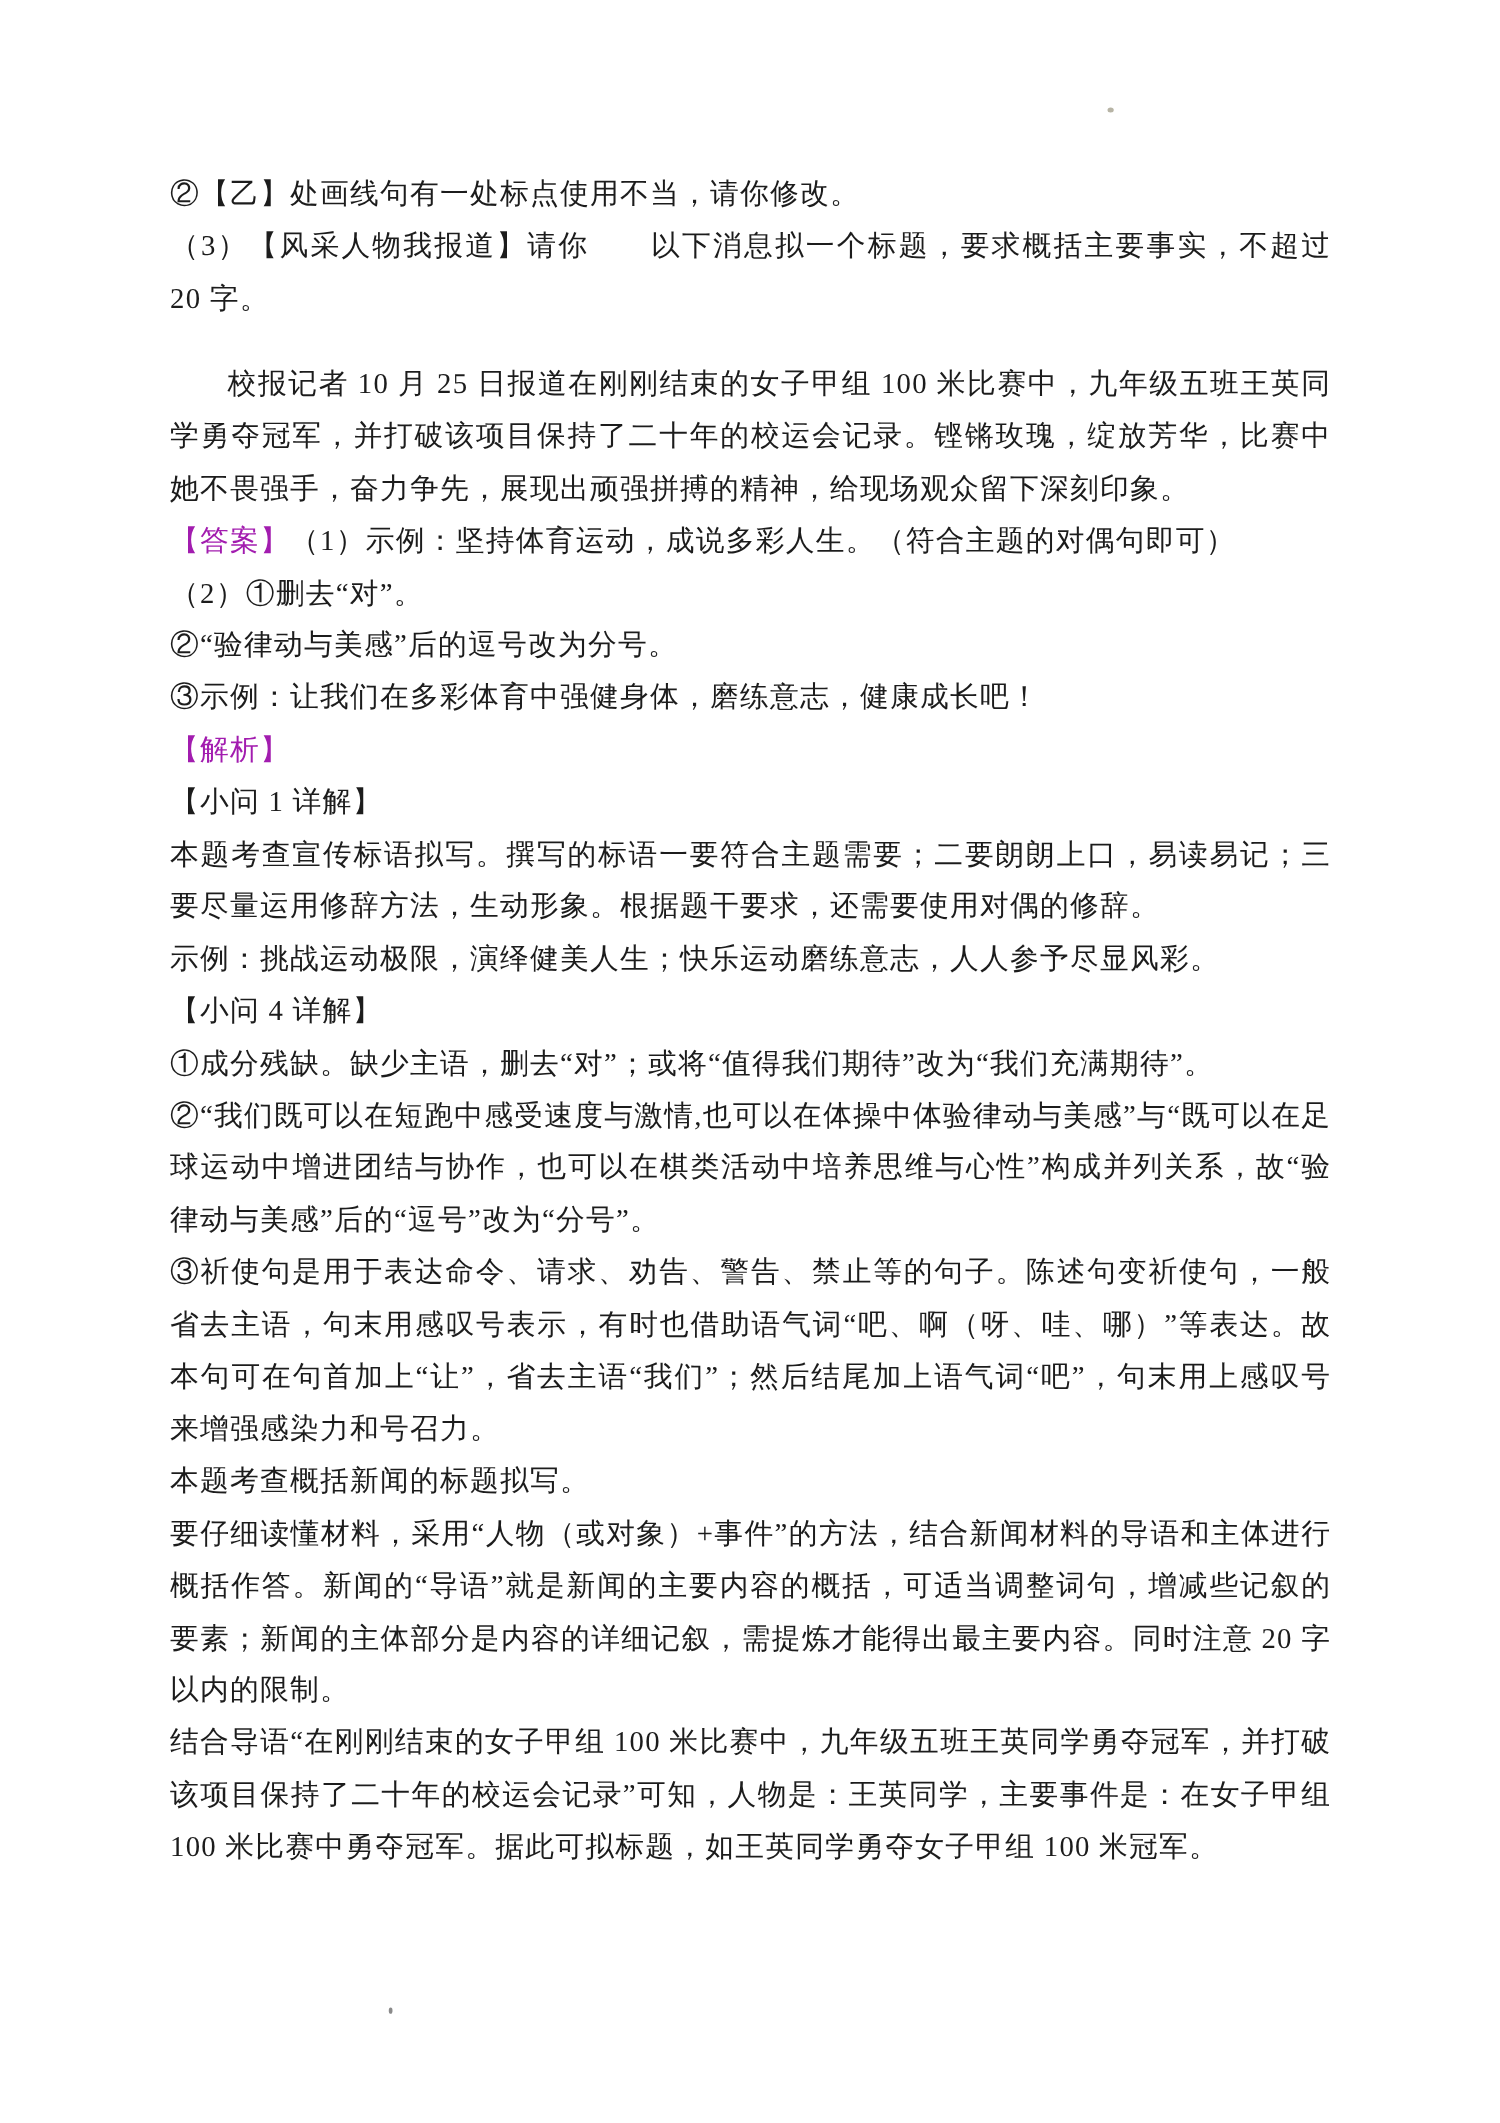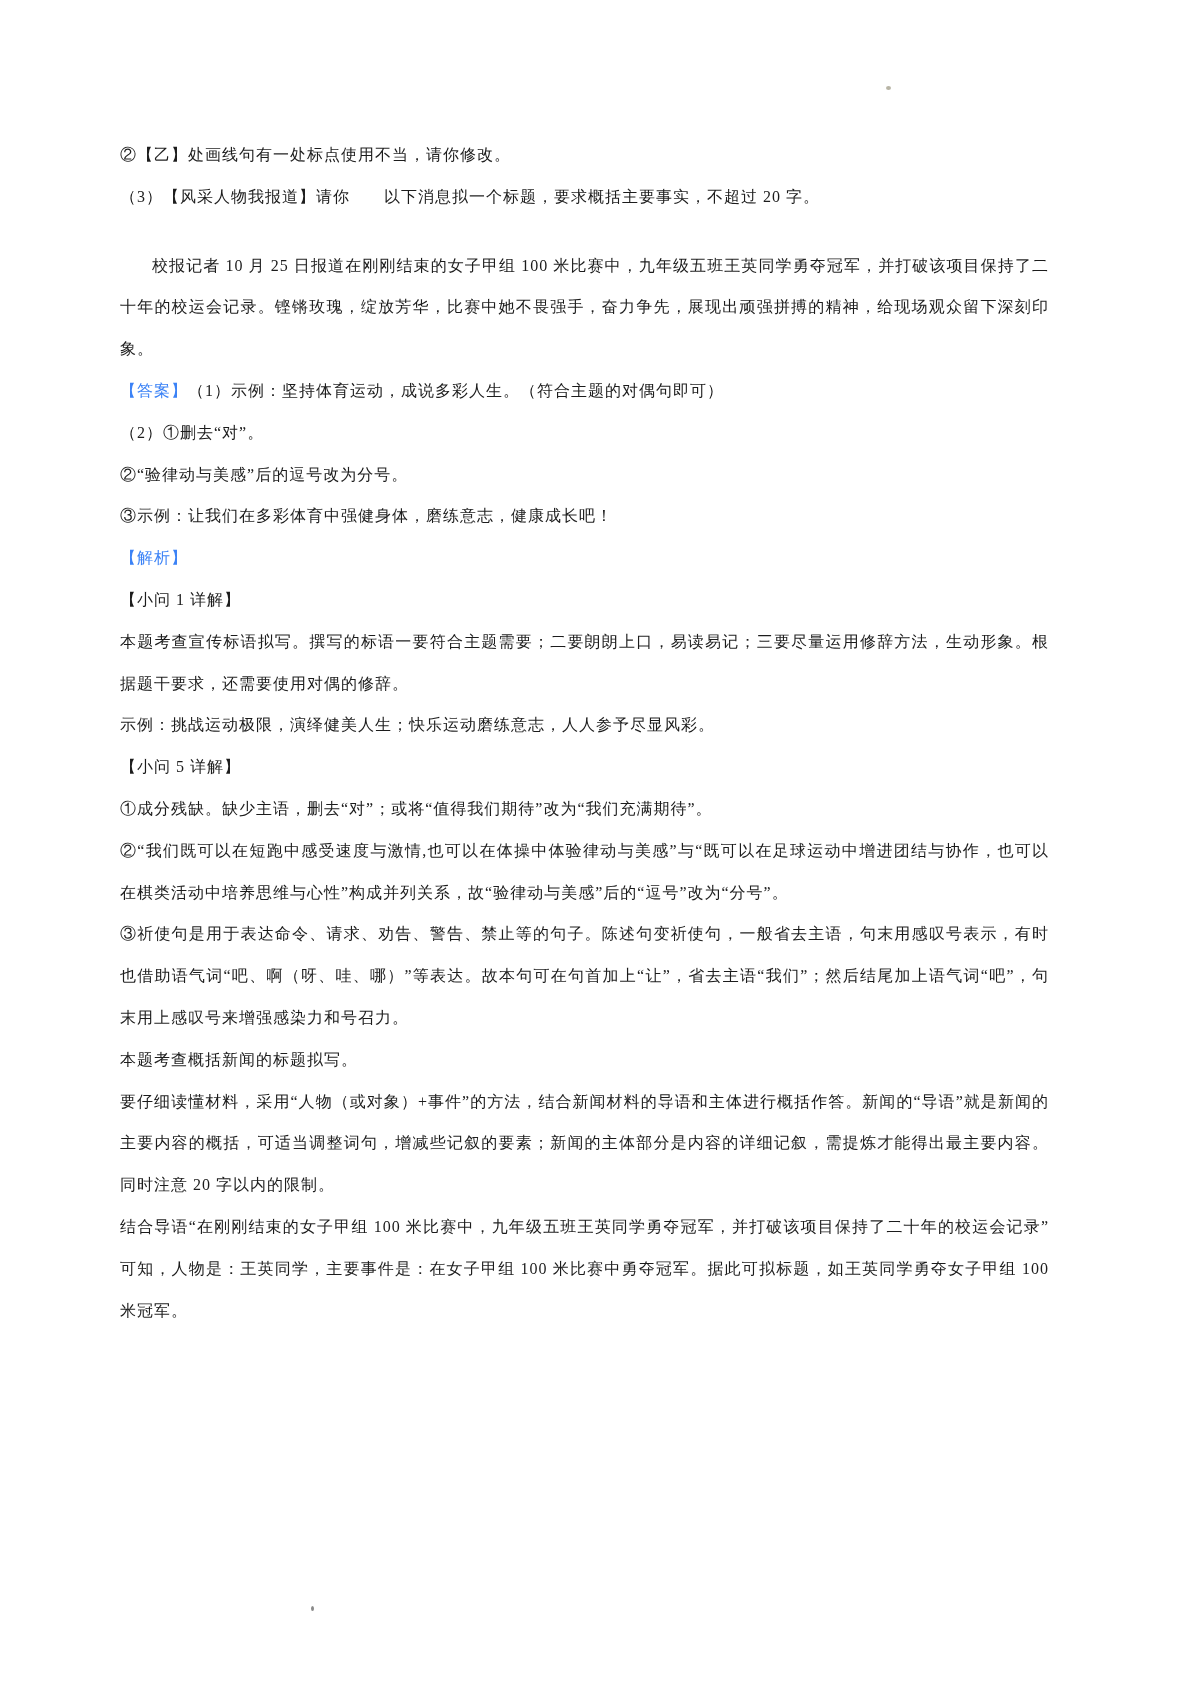--- a/index.html
+++ b/index.html
@@ -12,39 +12,39 @@
     position: relative;
     width: 1200px;
     height: 1698px;
     background: #ffffff;
     overflow: hidden;
     font-family: "Liberation Serif", "DejaVu Serif", serif;
     color: #1c1c1c;
   }
   .content {
     position: absolute;
-    left: 120px;
+    left: 136px;
     top: 134px;
     width: 929px;
-    font-size: 16px;
+    font-size: 23px;
     line-height: 41.8px;
     letter-spacing: 1px;
     text-align: justify;
   }
   .para {
     margin: 0;
     padding: 0;
   }
   .news {
     text-indent: 2em;
     font-family: "Liberation Serif", "DejaVu Serif", serif;
     margin-top: 27px;
   }
   .blue {
-    color: #3b82f6;
+    color: #a21caf;
   }
   .speck {
     position: absolute;
     border-radius: 50%;
   }
   .speck-top {
     left: 886px;
     top: 86px;
     width: 5px;
     height: 4px;
@@ -72,21 +72,21 @@
     <p class="para">（2）①删去“对”。</p>
     <p class="para">②“验律动与美感”后的逗号改为分号。</p>
     <p class="para">③示例：让我们在多彩体育中强健身体，磨练意志，健康成长吧！</p>
 
     <p class="para"><span class="blue">【解析】</span></p>
 
     <p class="para">【小问 1 详解】</p>
     <p class="para">本题考查宣传标语拟写。撰写的标语一要符合主题需要；二要朗朗上口，易读易记；三要尽量运用修辞方法，生动形象。根据题干要求，还需要使用对偶的修辞。</p>
     <p class="para">示例：挑战运动极限，演绎健美人生；快乐运动磨练意志，人人参予尽显风彩。</p>
 
-    <p class="para">【小问 5 详解】</p>
+    <p class="para">【小问 4 详解】</p>
     <p class="para">①成分残缺。缺少主语，删去“对”；或将“值得我们期待”改为“我们充满期待”。</p>
     <p class="para">②“我们既可以在短跑中感受速度与激情,也可以在体操中体验律动与美感”与“既可以在足球运动中增进团结与协作，也可以在棋类活动中培养思维与心性”构成并列关系，故“验律动与美感”后的“逗号”改为“分号”。</p>
     <p class="para">③祈使句是用于表达命令、请求、劝告、警告、禁止等的句子。陈述句变祈使句，一般省去主语，句末用感叹号表示，有时也借助语气词“吧、啊（呀、哇、哪）”等表达。故本句可在句首加上“让”，省去主语“我们”；然后结尾加上语气词“吧”，句末用上感叹号来增强感染力和号召力。</p>
 
     <p class="para">本题考查概括新闻的标题拟写。</p>
     <p class="para">要仔细读懂材料，采用“人物（或对象）+事件”的方法，结合新闻材料的导语和主体进行概括作答。新闻的“导语”就是新闻的主要内容的概括，可适当调整词句，增减些记叙的要素；新闻的主体部分是内容的详细记叙，需提炼才能得出最主要内容。同时注意 20 字以内的限制。</p>
     <p class="para">结合导语“在刚刚结束的女子甲组 100 米比赛中，九年级五班王英同学勇夺冠军，并打破该项目保持了二十年的校运会记录”可知，人物是：王英同学，主要事件是：在女子甲组 100 米比赛中勇夺冠军。据此可拟标题，如王英同学勇夺女子甲组 100 米冠军。</p>
 
   </div>
 

